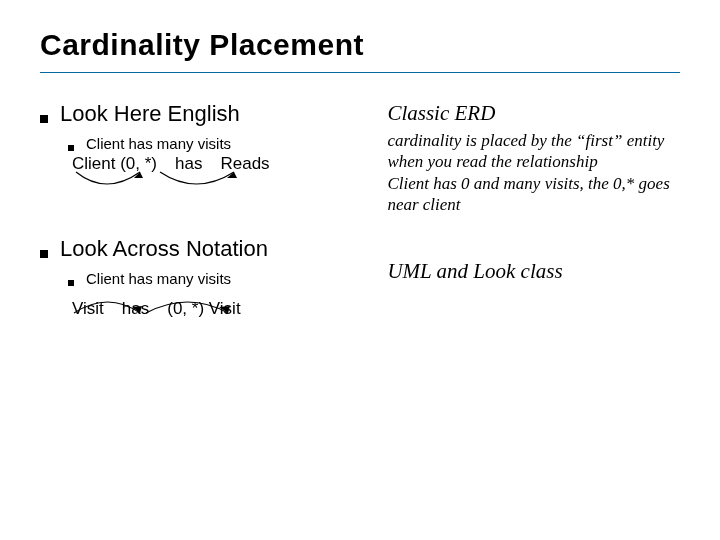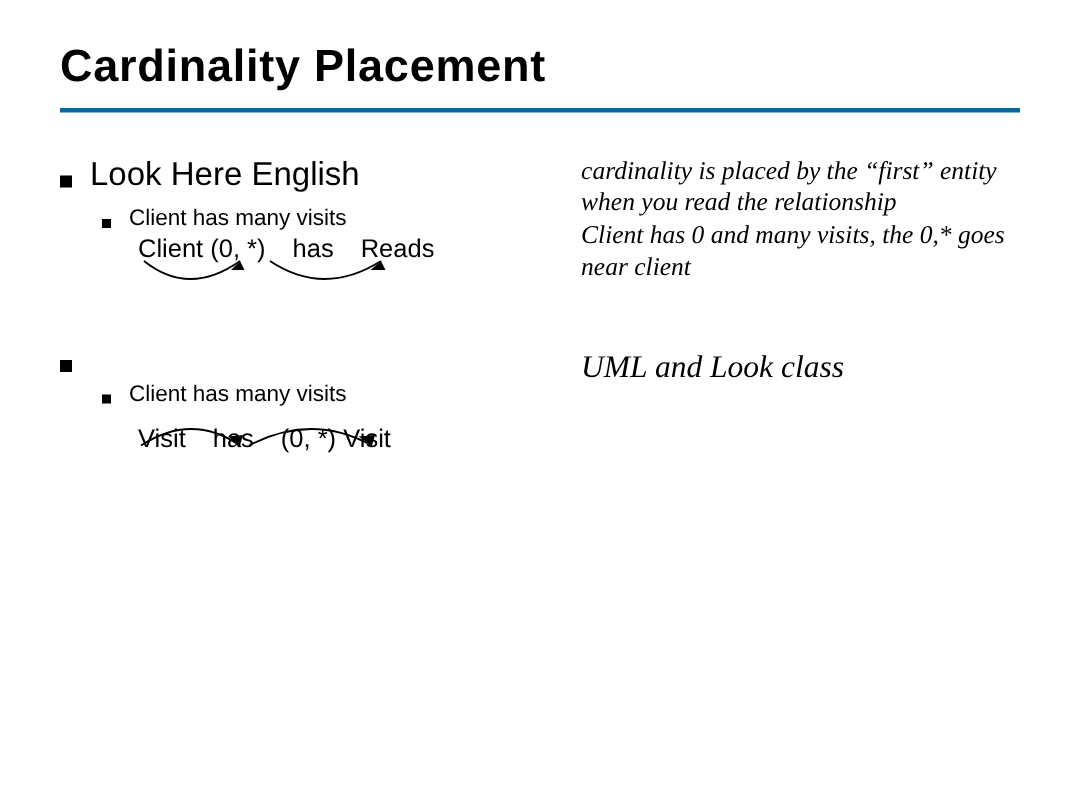--- a/index.html
+++ b/index.html
@@ -8,21 +8,21 @@
     height: 540px;
     background: #fff;
     font-family: Arial, Helvetica, sans-serif;
     color: #000;
     padding: 28px 40px 20px 40px;
     position: relative;
   }
   .title {
     font-size: 30px;
     font-weight: bold;
-    border-bottom: 3px solid #0369a1;
+    border-bottom: 1px solid #0369a1;
     padding-bottom: 10px;
     margin-bottom: 28px;
     letter-spacing: 0.5px;
   }
   .cols {
     display: flex;
     gap: 24px;
   }
   .left { flex: 1.05; }
   .right { flex: 0.95; }
@@ -40,21 +40,21 @@
   }
   .dot-s {
     width: 6px; height: 6px; background: #000;
     display: inline-block; flex-shrink: 0;
     position: relative; top: 2px;
   }
   .h-main { font-size: 22px; }
   .h-sub  { font-size: 15px; }
   .section1 { margin-bottom: 42px; }
   .diagram {
-    margin-left: 52px;
+    margin-left: 32px;
     margin-top: 2px;
   }
   .diagram-line {
     display: flex;
     gap: 18px;
     font-size: 17px;
     align-items: baseline;
   }
   .arcs {
     position: relative;
@@ -106,20 +106,21 @@
             <path d="M 94 4 Q 130 28 168 4" stroke="#000" fill="none" stroke-width="1.2"></path>
             <polygon points="168,4 161,10 171,10" fill="#000"></polygon>
           </svg>
         </div>
       </div>
     </div>
 
     <div class="section2">
       <div class="bullet-row b1">
         <span class="dot"></span>
+        <span class="h-main">Look Across Notation</span>
       </div>
       <div class="bullet-row b2" style="margin-top:8px">
         <span class="dot-s"></span>
         <span class="h-sub">Client has many visits</span>
       </div>
       <div class="diagram" style="margin-top:12px">
         <div class="diagram-line">
           <span>Visit</span>
           <span>has</span>
           <span>(0, *) Visit</span>
@@ -131,20 +132,21 @@
             <path d="M 78 24 Q 120 2 160 24" stroke="#000" fill="none" stroke-width="1.2"></path>
             <polygon points="160,24 151,18 162,17" fill="#000"></polygon>
           </svg>
         </div>
       </div>
     </div>
   </div>
 
   <div class="right">
     <div>
+      <div class="r-head">Classic ERD</div>
       <div class="r-body" style="white-space:pre-line">cardinality is placed by the “first” entity when you read the relationship
 Client has 0 and many visits, the 0,* goes near client</div>
     </div>
     <div class="sec2-r" style="margin-top:44px">
       <div class="r-head">UML and Look class</div>
     </div>
   </div>
 </div>
 
 </body></html>

